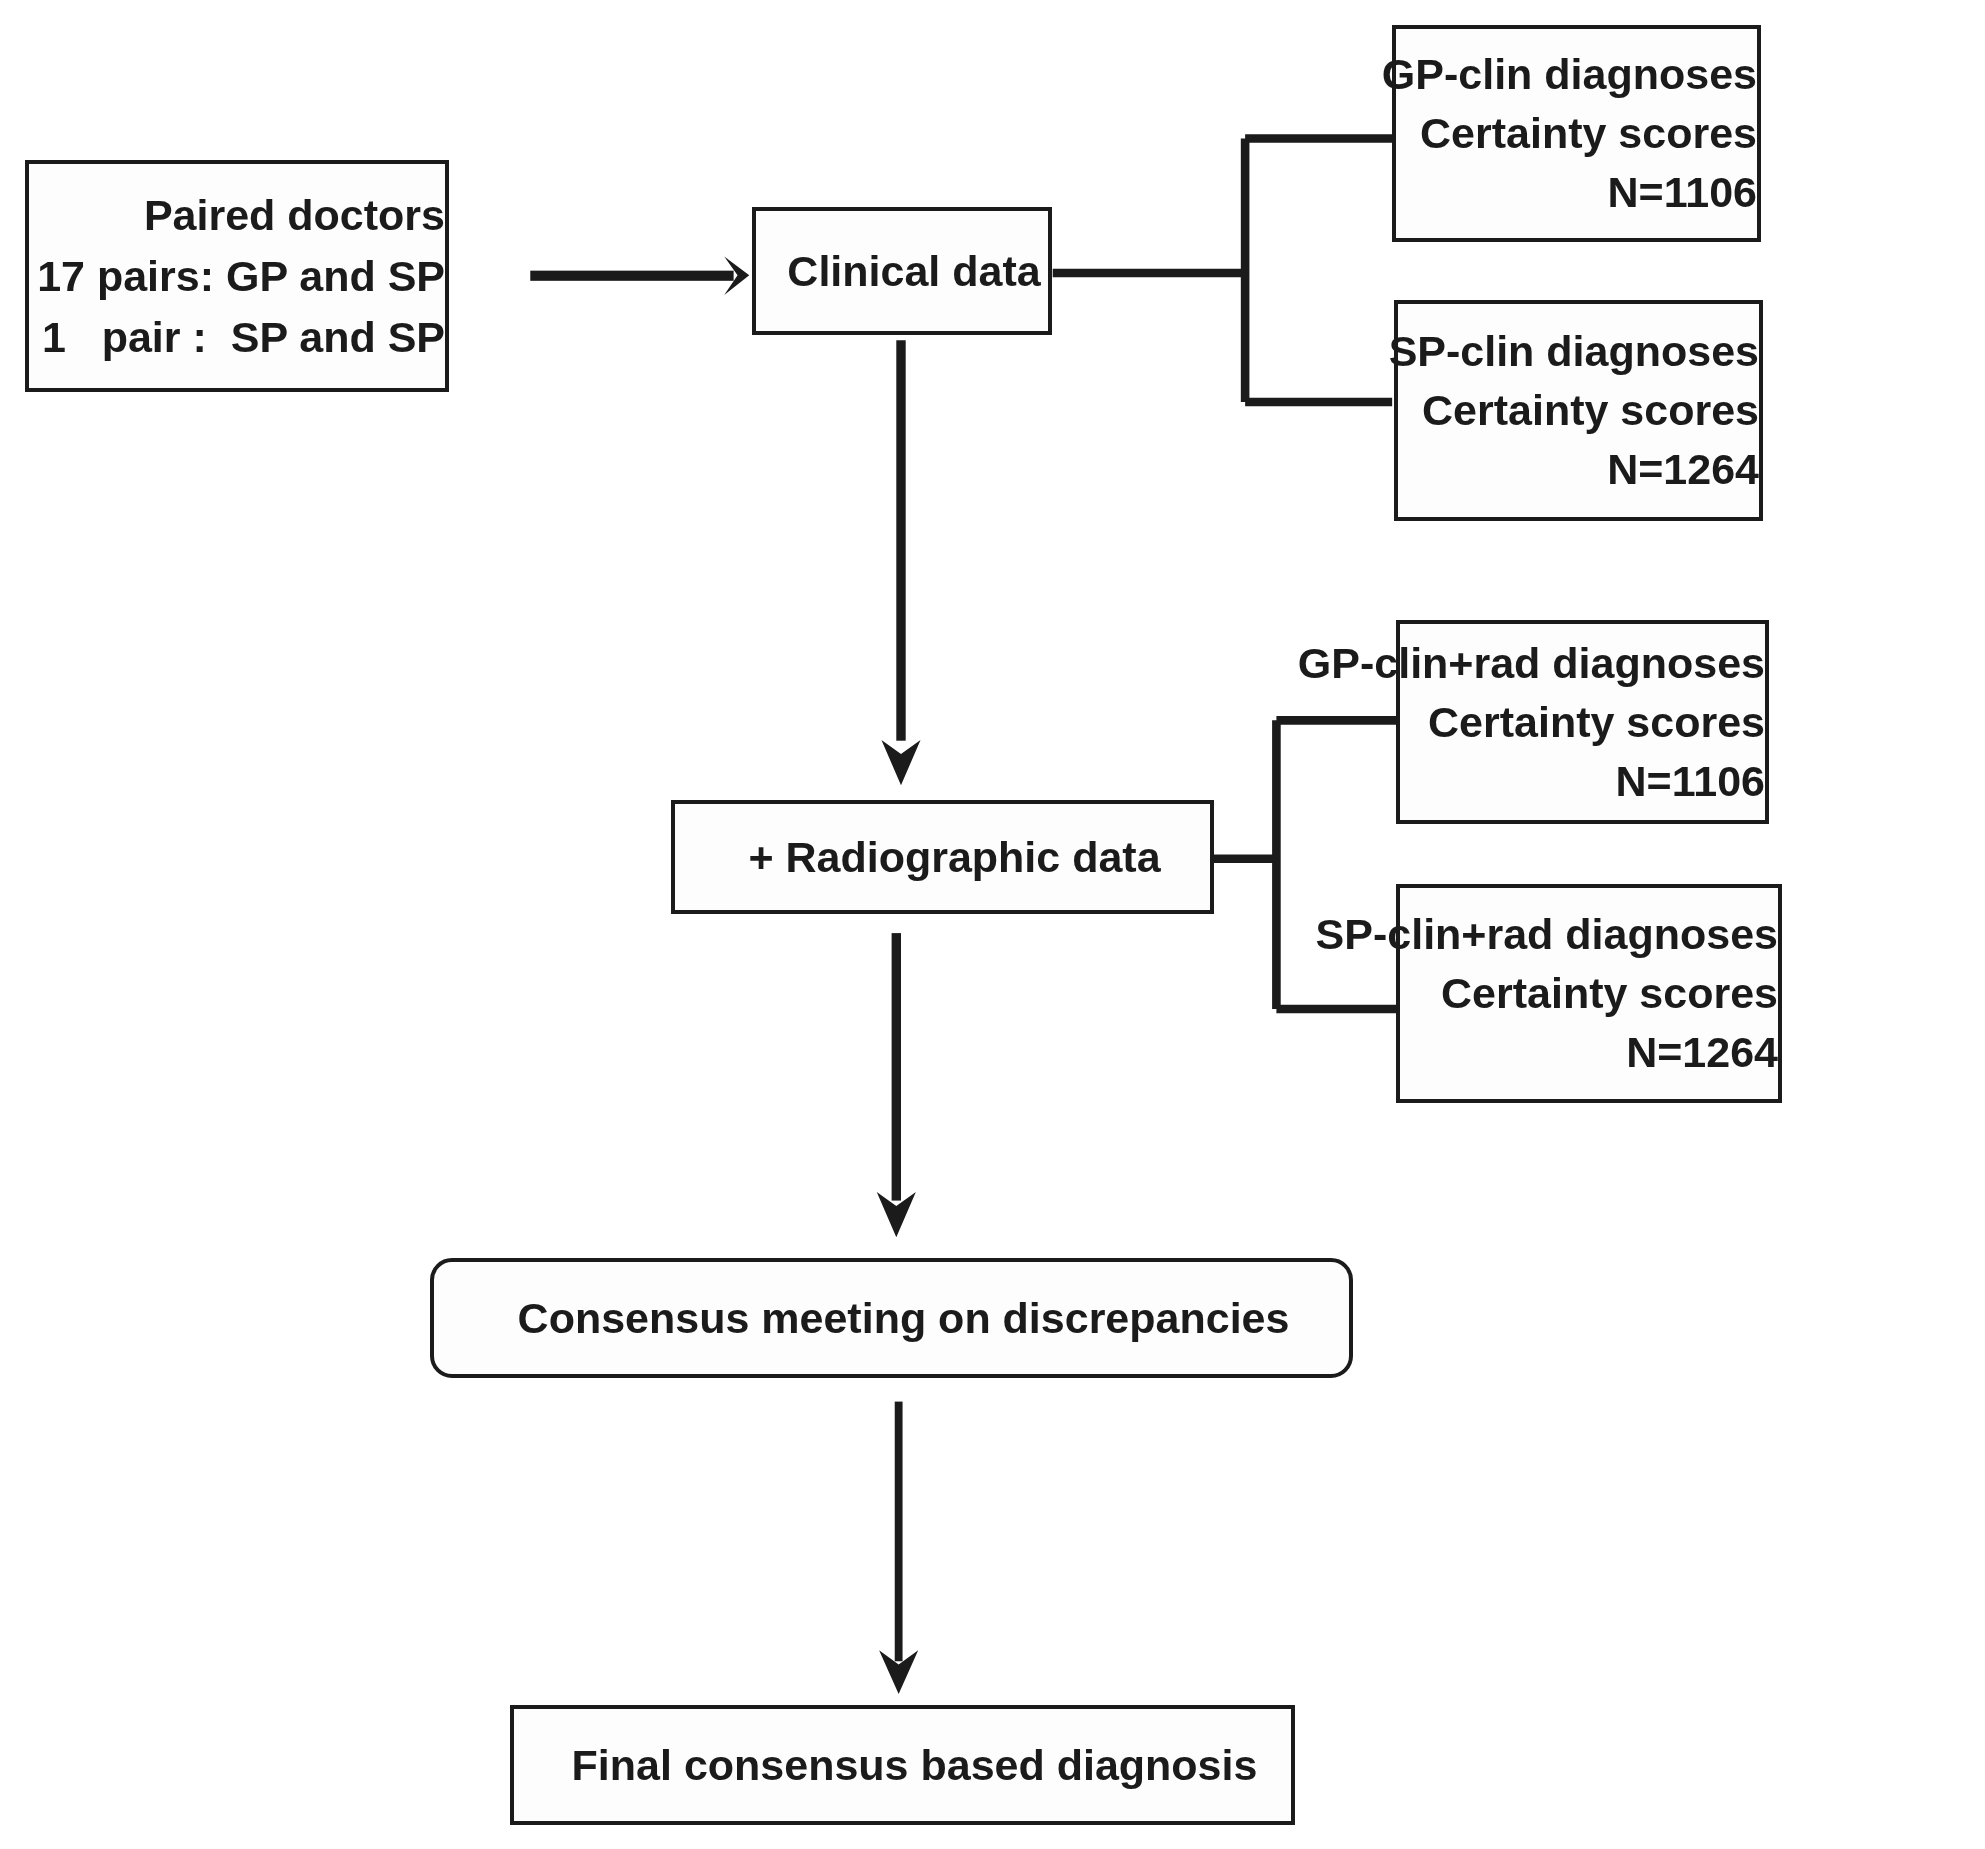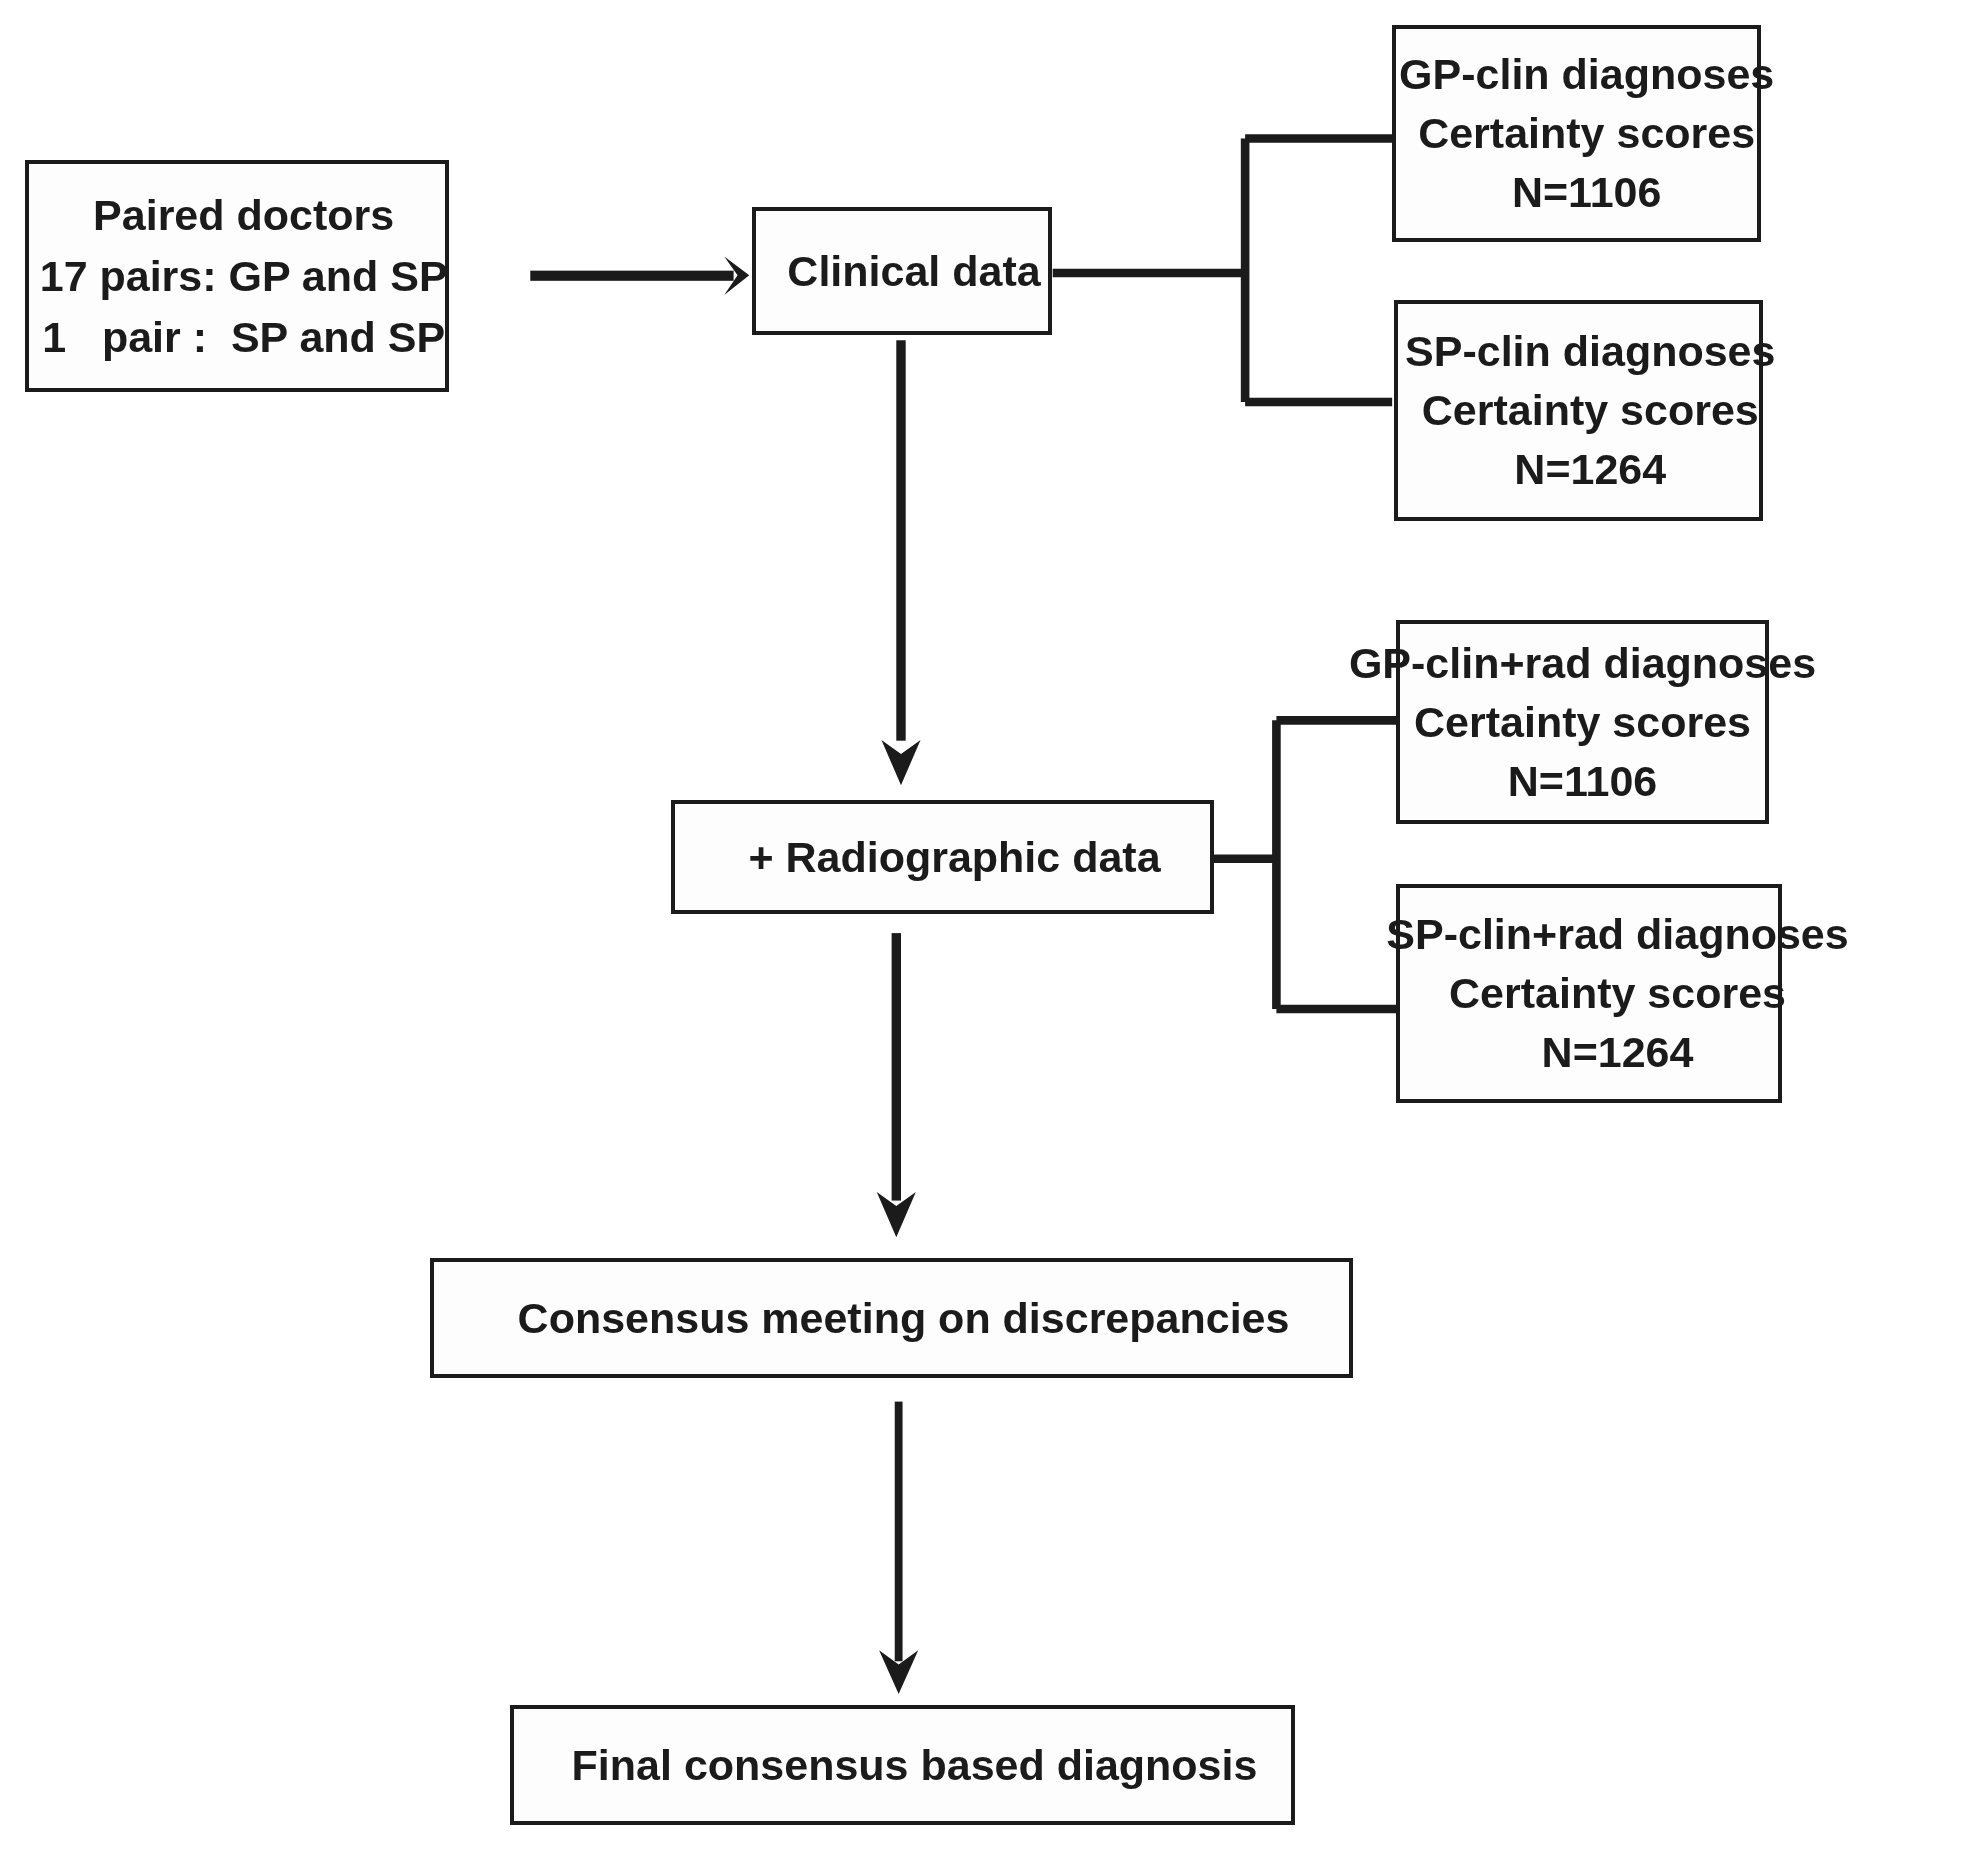--- a/index.html
+++ b/index.html
@@ -50,30 +50,30 @@
     line-height: 61px;
   }
   .box .box-line { white-space: pre; }
 
   .box.center-text {
     align-items: center;
     text-align: center;
     line-height: 47px;
     padding-left: 24px;
   }
-  .box.left-text { align-items: center; }
+  .box.left-text { align-items: flex-end; }
 
   .box-paired-doctors   { left: 25px;   top: 160px;  width: 424px;  height: 232px; padding-left: 13.3px; }
   .box-clinical-data    { left: 752px;  top: 207px;  width: 300px;  height: 128px; }
   .box-gp-clin          { left: 1392px; top: 25px;   width: 369px;  height: 217px; padding-left: 20.3px; line-height: 59px; }
   .box-sp-clin          { left: 1394px; top: 300px;  width: 369px;  height: 221px; padding-left: 23.5px; line-height: 59px; }
   .box-radiographic     { left: 671px;  top: 800px; width: 543px;  height: 114px; }
   .box-gp-clin-rad      { left: 1396px; top: 620px;  width: 373px;  height: 204px; line-height: 59px; }
   .box-sp-clin-rad      { left: 1396px; top: 884px; width: 386px;  height: 219px; padding-left: 57px; line-height: 59px; }
-  .box-consensus        { left: 430px;  top: 1258px; width: 923px; height: 120px; }
+  .box-consensus        { left: 430px;  top: 1258px; width: 923px; height: 120px; border-radius: 22px; }
   .box-final            { left: 510px;  top: 1705px; width: 785px; height: 120px; }
 </style>
 </head>
 <body>
 
 <div class="canvas">
 
   <svg class="connectors" viewBox="0 0 2538 2364" xmlns="http://www.w3.org/2000/svg">
 
     <g>

